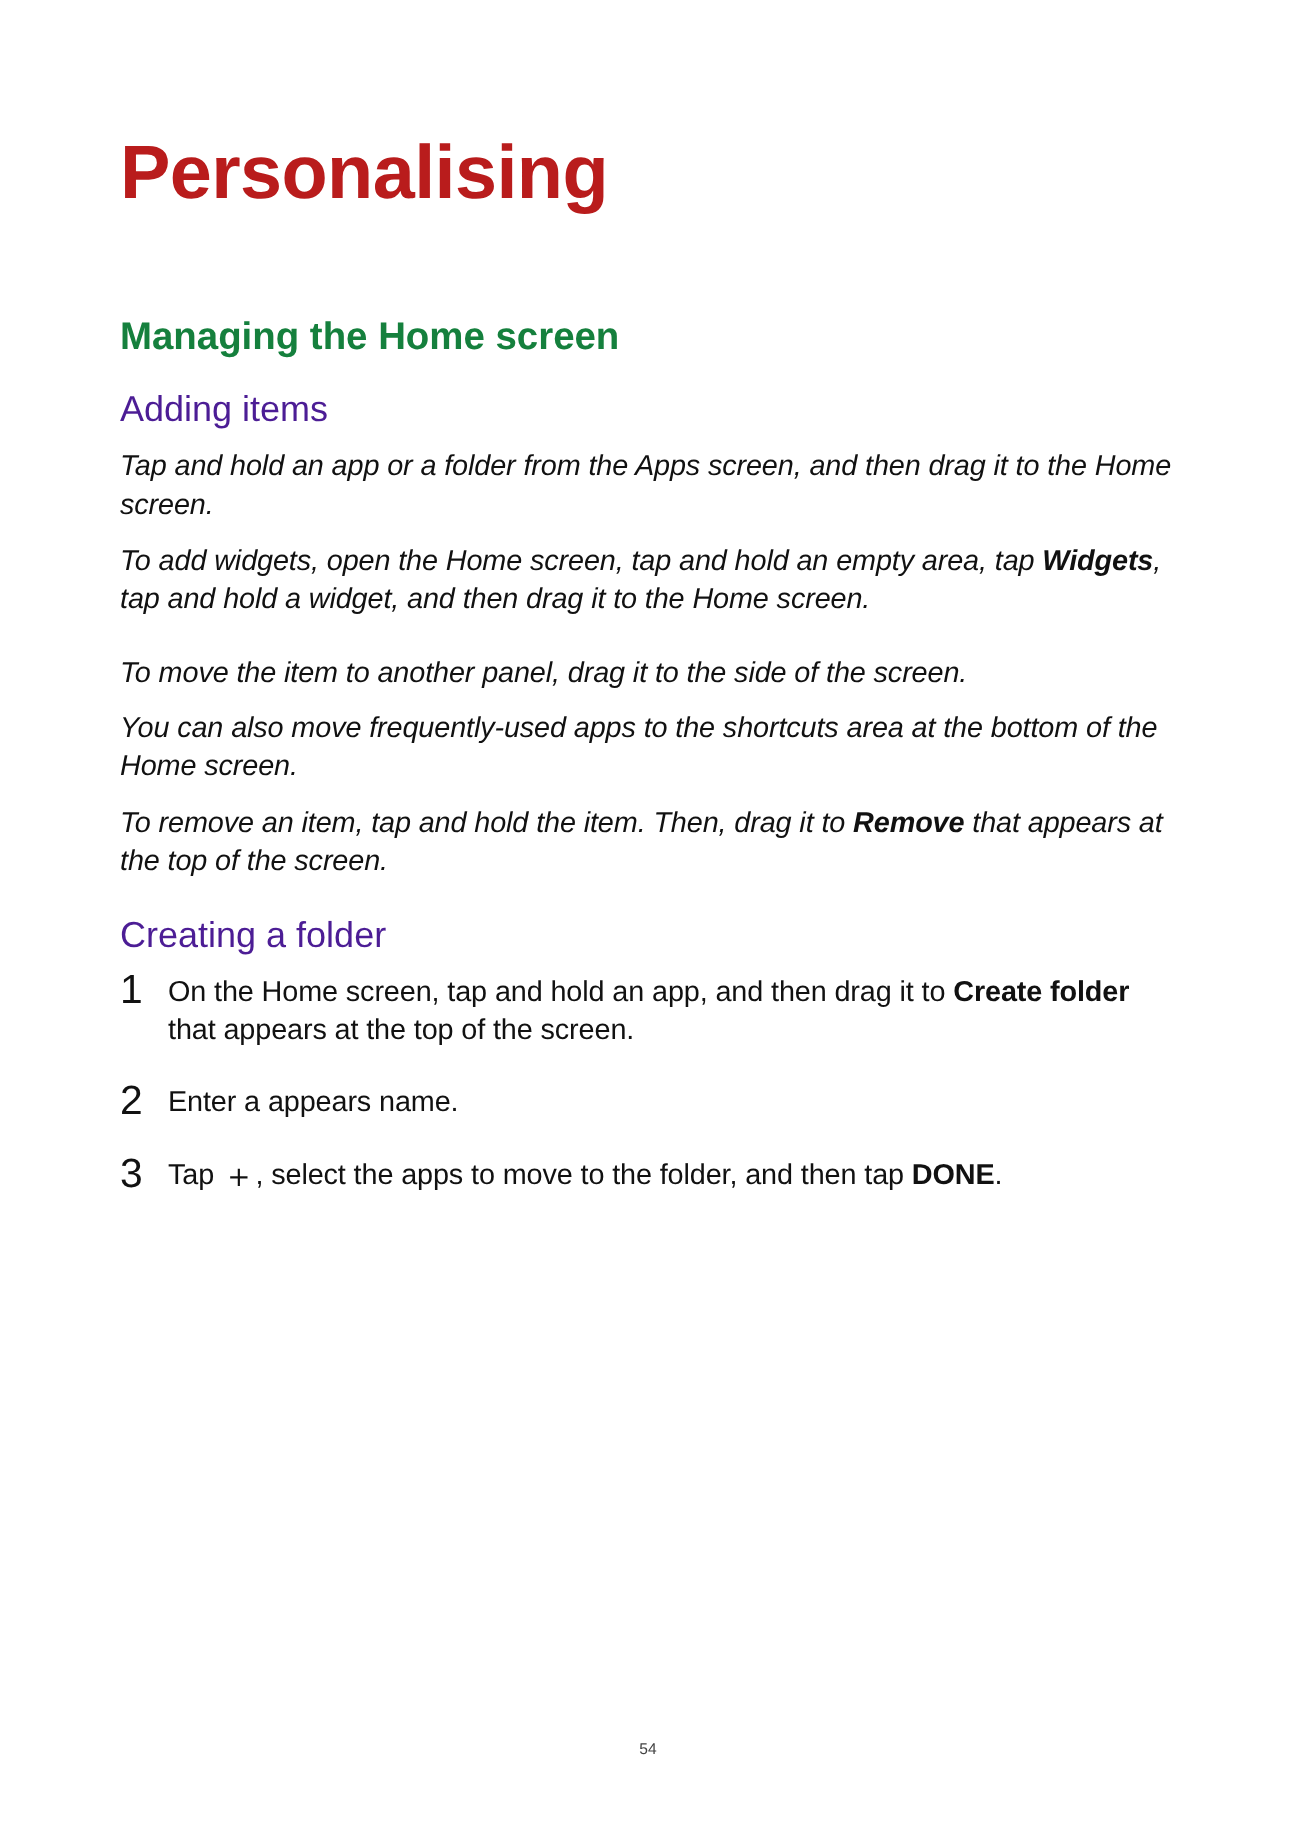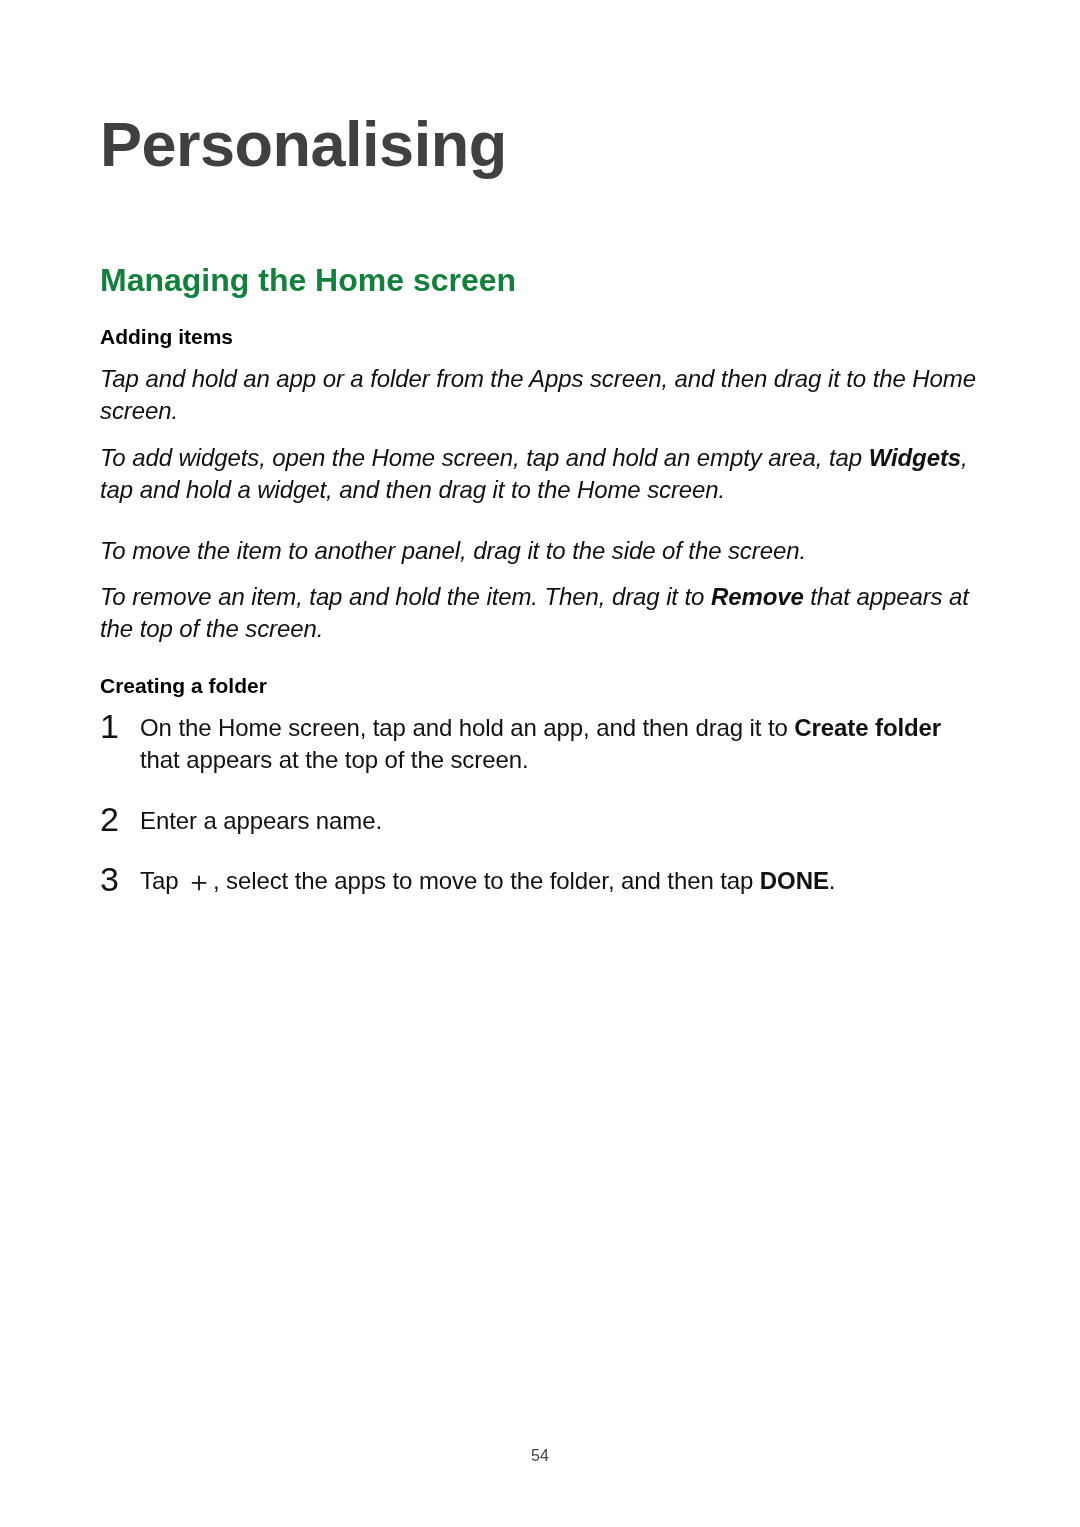--- a/index.html
+++ b/index.html
@@ -16,41 +16,41 @@
   .page {
     position: relative;
     width: 1080px;
     height: 1527px;
     box-sizing: border-box;
     padding: 108px 100px 0 100px;
   }
   h1.chapter-title {
     font-size: 63px;
     font-weight: 700;
-    color: #404040;
+    color: #b91c1c;
     margin: 0 0 82px 0;
     letter-spacing: -0.5px;
   }
   h2.section-title {
     font-size: 42px;
     font-weight: 700;
     color: #42a5e1;
     margin: 0 0 30px 0;
     letter-spacing: -0.3px;
   }
   h3.subsection-title {
     font-size: 32px;
     font-weight: 700;
     color: #15803d;
     margin: 0 0 26px 0;
   }
   h4.topic-title {
-    font-size: 21px;
-    font-weight: 700;
-    color: #000000;
+    font-size: 30px;
+    font-weight: 400;
+    color: #4c1d95;
     margin: 0 0 14px 0;
   }
   p.body {
     font-size: 24px;
     line-height: 1.35;
     color: #111;
     margin: 0 0 14px 0;
     font-weight: 400;
     letter-spacing: -0.1px;
     font-style: italic;
@@ -83,21 +83,21 @@
     font-weight: 400;
     color: #111;
     font-family: "Myriad Pro", "Segoe UI", Arial, sans-serif;
   }
   .page-number {
     position: absolute;
     bottom: 62px;
     left: 0;
     width: 1080px;
     text-align: center;
-    font-size: 16px;
+    font-size: 13px;
     color: #444;
   }
   .plus-icon {
     display: inline-block;
     vertical-align: -2px;
     font-size: 28px;
     line-height: 0;
     font-weight: 400;
   }
 </style>
@@ -114,20 +114,21 @@
   <div class="block">
     <h4 class="topic-title">Adding items</h4>
     <p class="body">Tap and hold an app or a folder from the Apps screen, and then drag it to the Home screen.</p>
     <p class="body">
       <span>To add widgets, open the Home screen, tap and hold an empty area, tap </span><b>Widgets</b><span>, tap and hold a widget, and then drag it to the Home screen.</span>
     </p>
   </div>
 
   <div class="block">
     <p class="body">To move the item to another panel, drag it to the side of the screen.</p>
+    <p class="body">You can also move frequently-used apps to the shortcuts area at the bottom of the Home screen.</p>
     <p class="body">
       <span>To remove an item, tap and hold the item. Then, drag it to </span><b>Remove</b><span> that appears at the top of the screen.</span>
     </p>
   </div>
 
   <div class="block">
     <h4 class="topic-title">Creating a folder</h4>
     <ol class="steps">
       <li>
         <span>On the Home screen, tap and hold an app, and then drag it to </span><b>Create folder</b><span> that appears at the top of the screen.</span>

